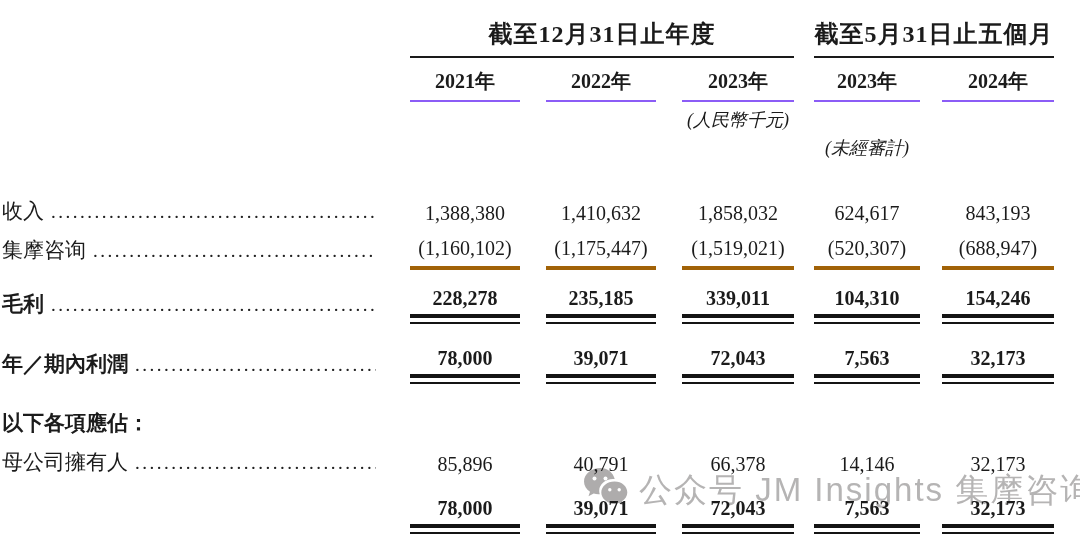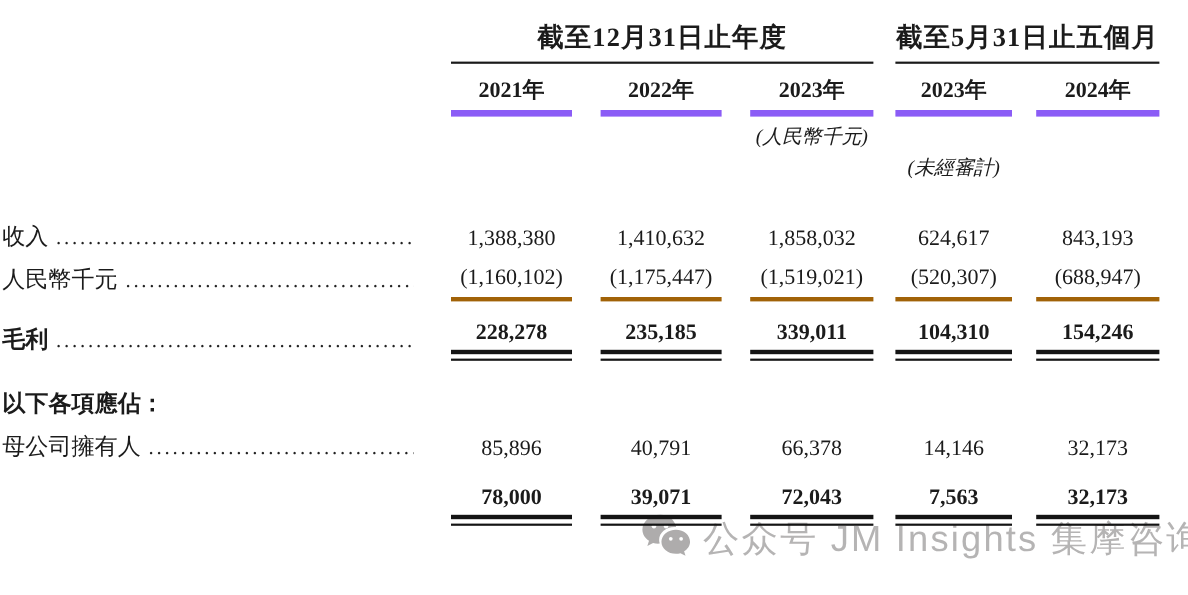--- a/index.html
+++ b/index.html
@@ -63,21 +63,21 @@
     border-bottom: 2px solid #1a1a1a;
     letter-spacing: 1px;
   }
   td.grp1 { padding-left: 30px; }
   td.grp2 { padding-left: 20px; }
   .yr {
     text-align: center;
     font-weight: bold;
     font-size: 20px;
     padding: 10px 0 5px;
-    border-bottom: 6px solid #8b5cf6;
+    border-bottom: 2px solid #8b5cf6;
   }
   .note {
     text-align: center;
     font-style: italic;
     font-size: 18px;
     padding-top: 6px;
   }
   tr.note2-row .note { padding-top: 4px; padding-bottom: 6px; }
   tr.spacer td { height: 26px; }
 
@@ -231,21 +231,21 @@
             <div class="v">624,617</div>
           </td>
       <td class="c5 num">
             <div class="v">843,193</div>
           </td>
     </tr>
 
     <tr class="datarow u1-row">
       <td>
             <div class="lblflex">
-              <span class="txt">人民幣千元</span>
+              <span class="txt">集摩咨询</span>
               <span class="dots"></span>
             </div>
           </td>
       <td class="c1 num">
             <div class="v">(1,160,102)</div>
           </td>
       <td class="c2 num">
             <div class="v">(1,175,447)</div>
           </td>
       <td class="c3 num">
@@ -276,20 +276,43 @@
             <div class="v">339,011</div>
           </td>
       <td class="c4 num">
             <div class="v">104,310</div>
           </td>
       <td class="c5 num">
             <div class="v">154,246</div>
           </td>
     </tr>
 
+    <tr class="datarow bold-row u2-row row-profit">
+      <td>
+            <div class="lblflex">
+              <span class="txt">年／期內利潤</span>
+              <span class="dots"></span>
+            </div>
+          </td>
+      <td class="c1 num">
+            <div class="v">78,000</div>
+          </td>
+      <td class="c2 num">
+            <div class="v">39,071</div>
+          </td>
+      <td class="c3 num">
+            <div class="v">72,043</div>
+          </td>
+      <td class="c4 num">
+            <div class="v">7,563</div>
+          </td>
+      <td class="c5 num">
+            <div class="v">32,173</div>
+          </td>
+    </tr>
 
     <tr class="datarow row-attrib">
       <td>
             <div class="lblflex">
               <span class="txt">以下各項應佔：</span>
             </div>
           </td>
       <td colspan="5"></td>
     </tr>
 

